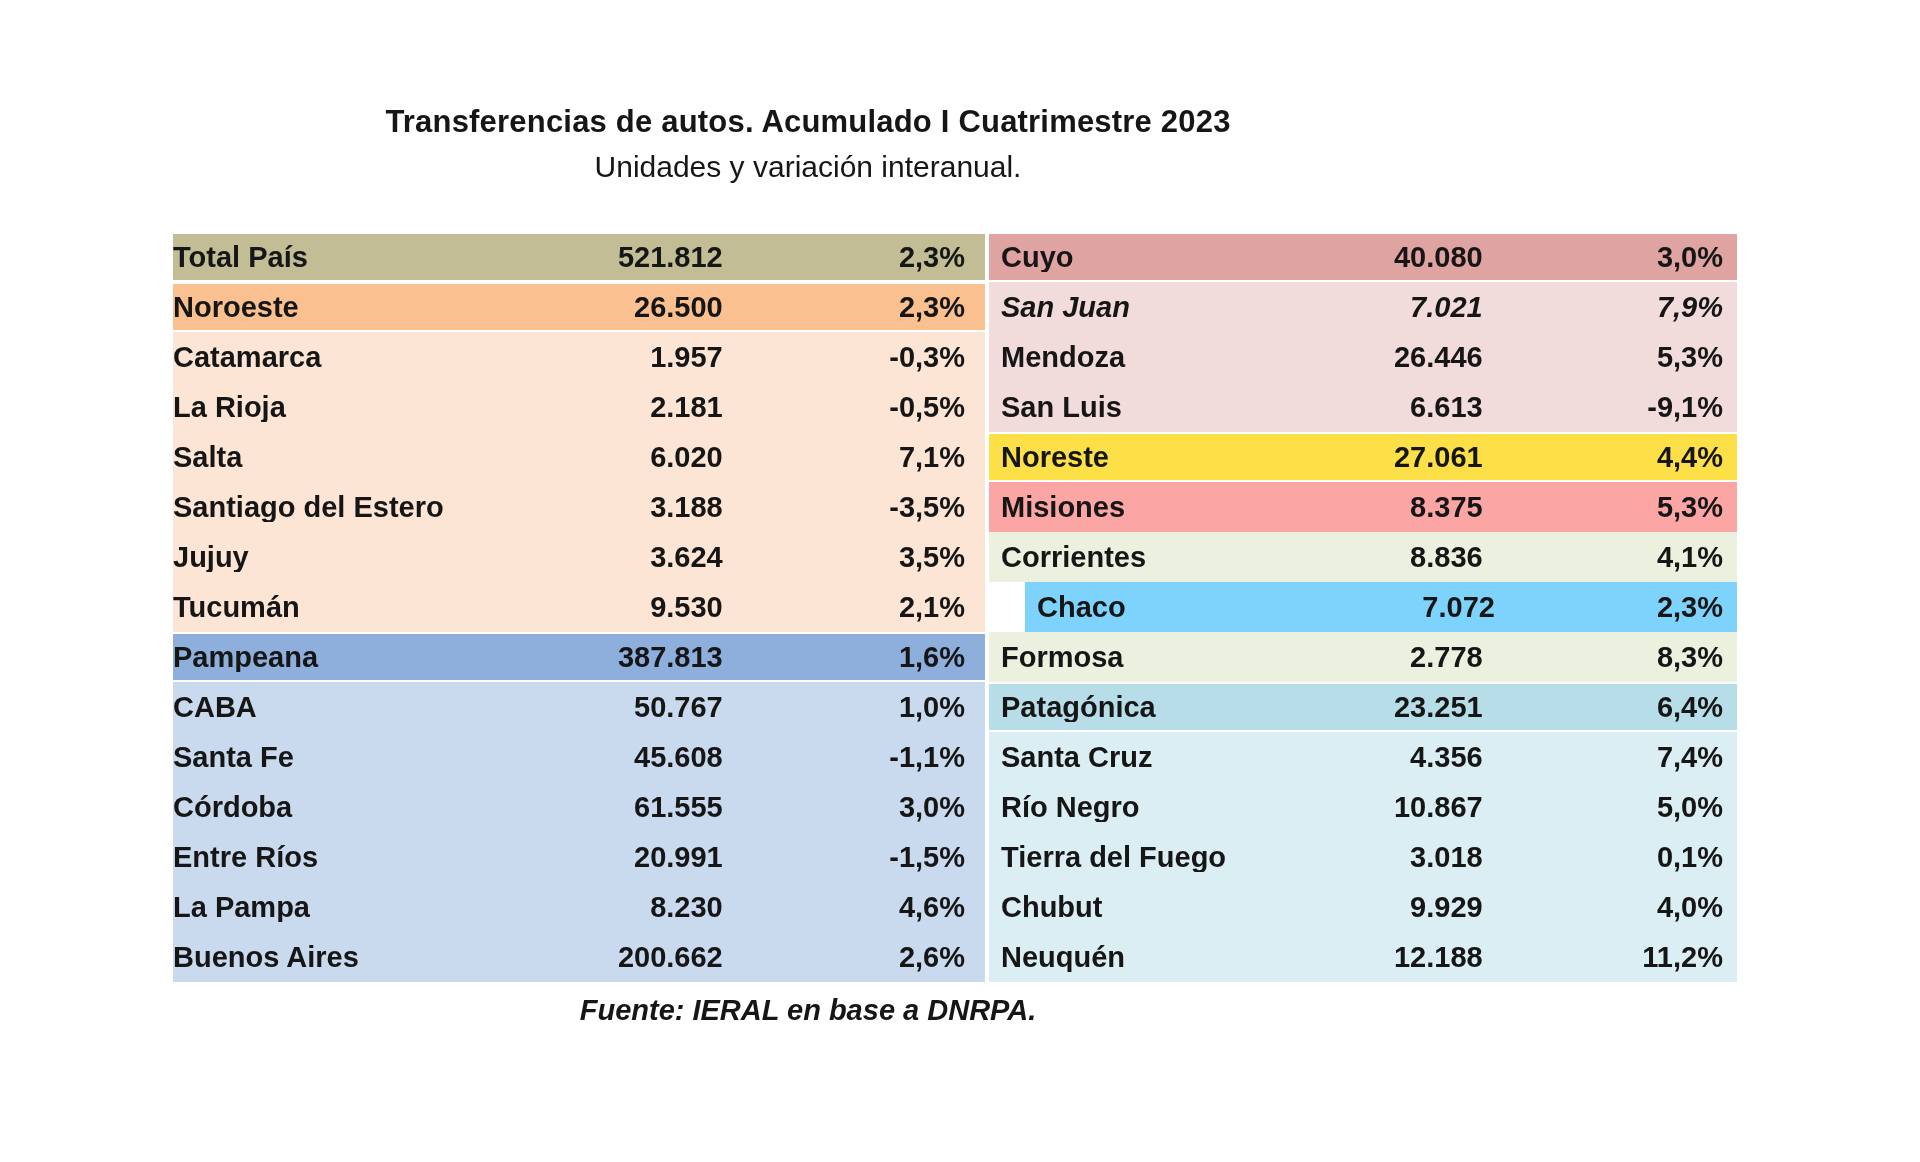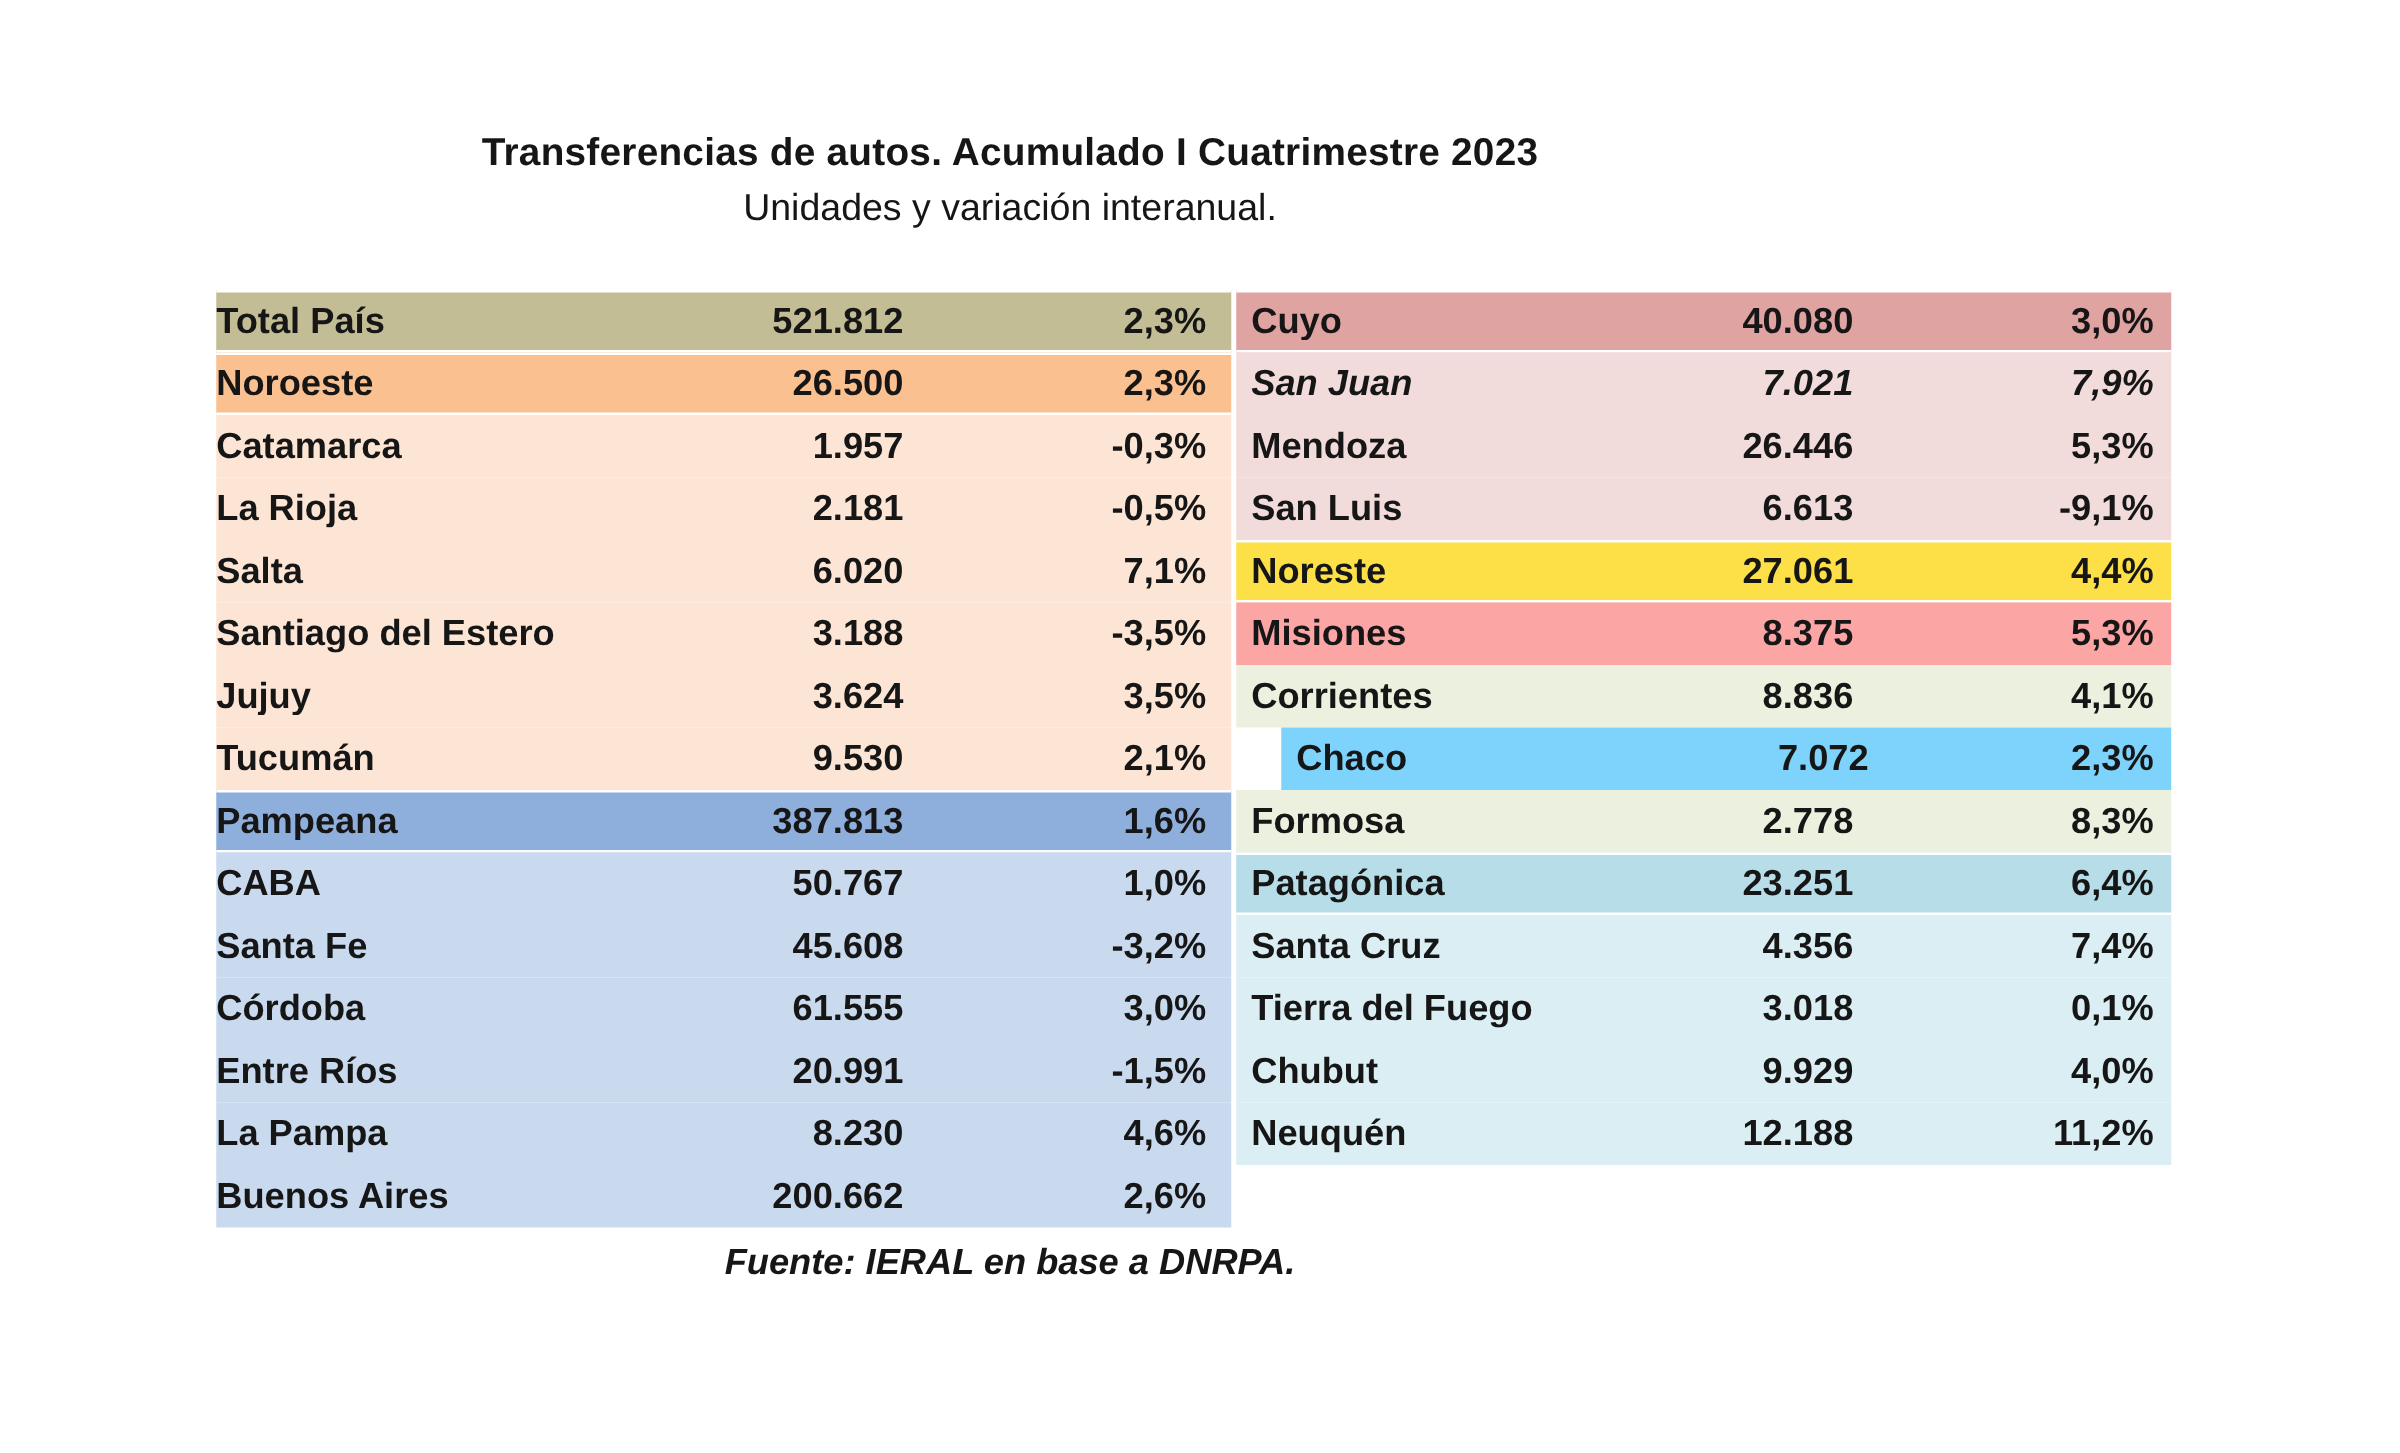--- a/index.html
+++ b/index.html
@@ -101,21 +101,21 @@
           <div class="c-pct">1,6%</div>
         </div>
         <div class="row" style="background: rgb(201, 218, 239);">
           <div class="c-name">CABA</div>
           <div class="c-units">50.767</div>
           <div class="c-pct">1,0%</div>
         </div>
         <div class="row" style="background: rgb(201, 218, 239);">
           <div class="c-name">Santa Fe</div>
           <div class="c-units">45.608</div>
-          <div class="c-pct">-3,2%</div>
+          <div class="c-pct">-1,1%</div>
         </div>
         <div class="row" style="background: rgb(201, 218, 239);">
           <div class="c-name">Córdoba</div>
           <div class="c-units">61.555</div>
           <div class="c-pct">3,0%</div>
         </div>
         <div class="row" style="background: rgb(201, 218, 239);">
           <div class="c-name">Entre Ríos</div>
           <div class="c-units">20.991</div>
           <div class="c-pct">-1,5%</div>
@@ -181,20 +181,25 @@
           <div class="c-name">Patagónica</div>
           <div class="c-units">23.251</div>
           <div class="c-pct">6,4%</div>
         </div>
         <div class="row" style="background: rgb(218, 238, 243);">
           <div class="c-name">Santa Cruz</div>
           <div class="c-units">4.356</div>
           <div class="c-pct">7,4%</div>
         </div>
         <div class="row" style="background: rgb(218, 238, 243);">
+          <div class="c-name">Río Negro</div>
+          <div class="c-units">10.867</div>
+          <div class="c-pct">5,0%</div>
+        </div>
+        <div class="row" style="background: rgb(218, 238, 243);">
           <div class="c-name">Tierra del Fuego</div>
           <div class="c-units">3.018</div>
           <div class="c-pct">0,1%</div>
         </div>
         <div class="row" style="background: rgb(218, 238, 243);">
           <div class="c-name">Chubut</div>
           <div class="c-units">9.929</div>
           <div class="c-pct">4,0%</div>
         </div>
         <div class="row" style="background: rgb(218, 238, 243);">

